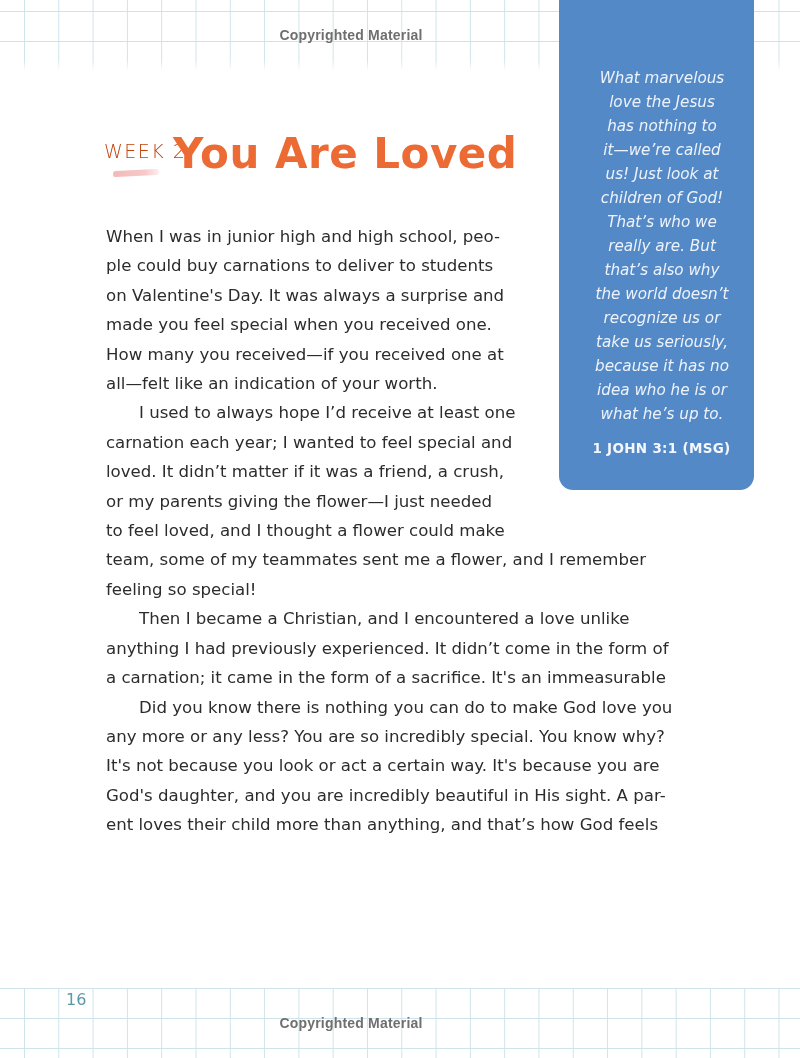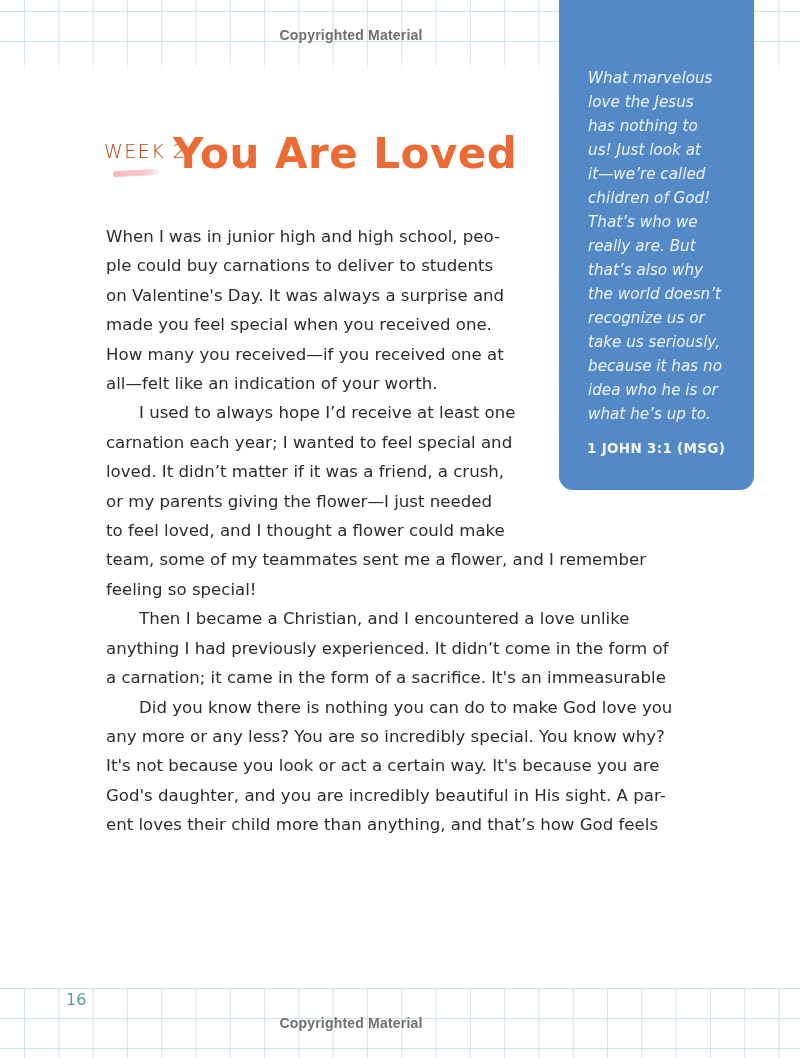--- a/index.html
+++ b/index.html
@@ -53,20 +53,21 @@
     .sidebar-box {
       position: absolute;
       left: 559px;
       top: 0;
       width: 195px;
       height: 490px;
       background: #5489c8;
       border-radius: 0 0 14px 14px;
       box-sizing: border-box;
       padding: 66px 18px 0 29px;
+      text-align: center;
     }
     .verse {
       font-family: "DejaVu Sans", sans-serif;
       font-style: italic;
       font-size: 15.2px;
       line-height: 24px;
       color: #eef3fa;
       margin: 0;
     }
     .verse-line { display: block; white-space: nowrap; }
@@ -151,22 +152,22 @@
 <div class="grid grid-top"></div>
 <div class="grid grid-bottom"></div>
 
 <div class="watermark watermark-top">Copyrighted Material</div>
 
 <aside class="sidebar-box">
   <p class="verse">
     <span class="verse-line">What marvelous</span>
     <span class="verse-line">love the Jesus</span>
     <span class="verse-line">has nothing to</span>
+    <span class="verse-line">it—we’re called</span>
     <span class="verse-line">us! Just look at</span>
-    <span class="verse-line">it—we’re called</span>
     <span class="verse-line">children of God!</span>
     <span class="verse-line">That’s who we</span>
     <span class="verse-line">really are. But</span>
     <span class="verse-line">that’s also why</span>
     <span class="verse-line">the world doesn’t</span>
     <span class="verse-line">recognize us or</span>
     <span class="verse-line">take us seriously,</span>
     <span class="verse-line">because it has no</span>
     <span class="verse-line">idea who he is or</span>
     <span class="verse-line">what he’s up to.</span>

